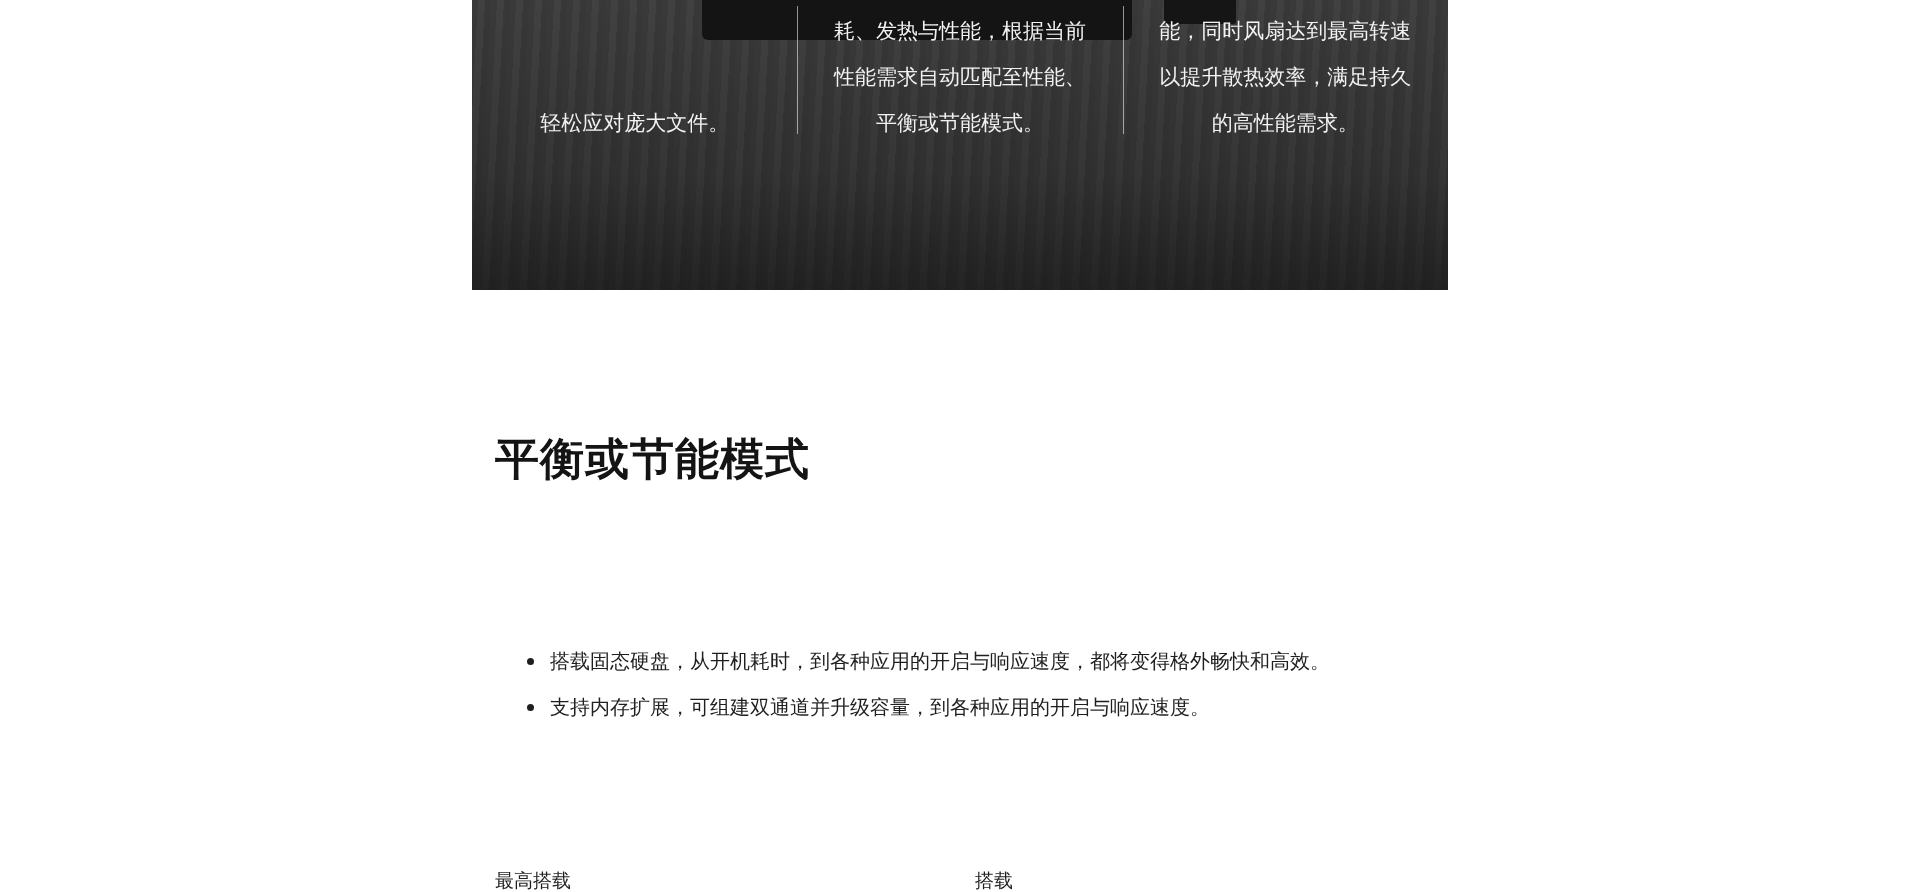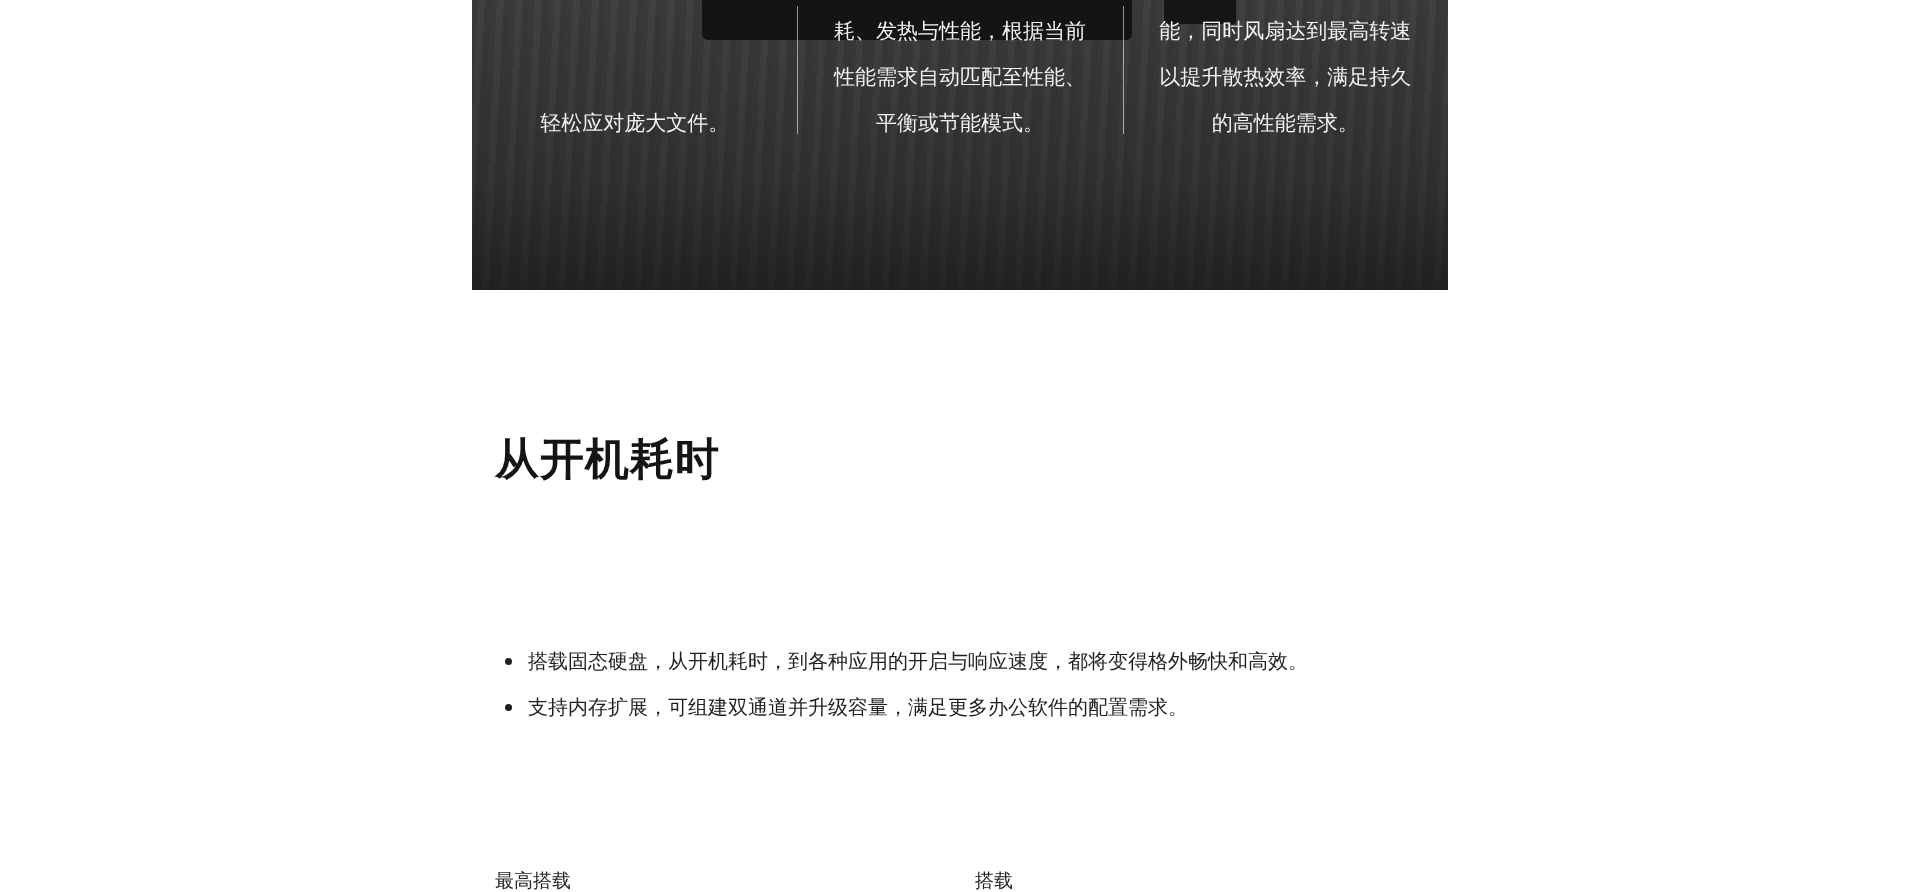--- a/index.html
+++ b/index.html
@@ -101,21 +101,21 @@
     font-size: 44px;
     font-weight: bold;
     line-height: 88px;
     letter-spacing: 1px;
     color: #141414;
   }
 
   
   .bullets {
     position: absolute;
-    left: 501px;
+    left: 523px;
     top: 638px;
     width: 920px;
     list-style: none;
     margin: 0;
     padding: 0;
   }
   .bullets li {
     position: relative;
     padding-left: 27px;
     font-size: 20px;
@@ -168,26 +168,26 @@
       <div class="bcol">
         <span class="btext">耗、发热与性能，根据当前性能需求自动匹配至性能、平衡或节能模式。</span>
       </div>
       <div class="bcol">
         <span class="btext">器核心功耗，释放强劲性能，同时风扇达到最高转速以提升散热效率，满足持久的高性能需求。</span>
       </div>
     </div>
   </div>
 
   <div class="headline">
-    <div class="hline">从开机耗时</div>
+    <div class="hline">平衡或节能模式</div>
   </div>
 
   <ul class="bullets">
     <li>搭载固态硬盘，从开机耗时，到各种应用的开启与响应速度，都将变得格外畅快和高效。</li>
-    <li>支持内存扩展，可组建双通道并升级容量，满足更多办公软件的配置需求。</li>
+    <li>支持内存扩展，可组建双通道并升级容量，到各种应用的开启与响应速度。</li>
   </ul>
 
   <div class="specs">
     <div class="spec">
       <span class="spec-label">最高搭载</span>
     </div>
     <div class="spec">
       <span class="spec-label">搭载</span>
     </div>
   </div>

